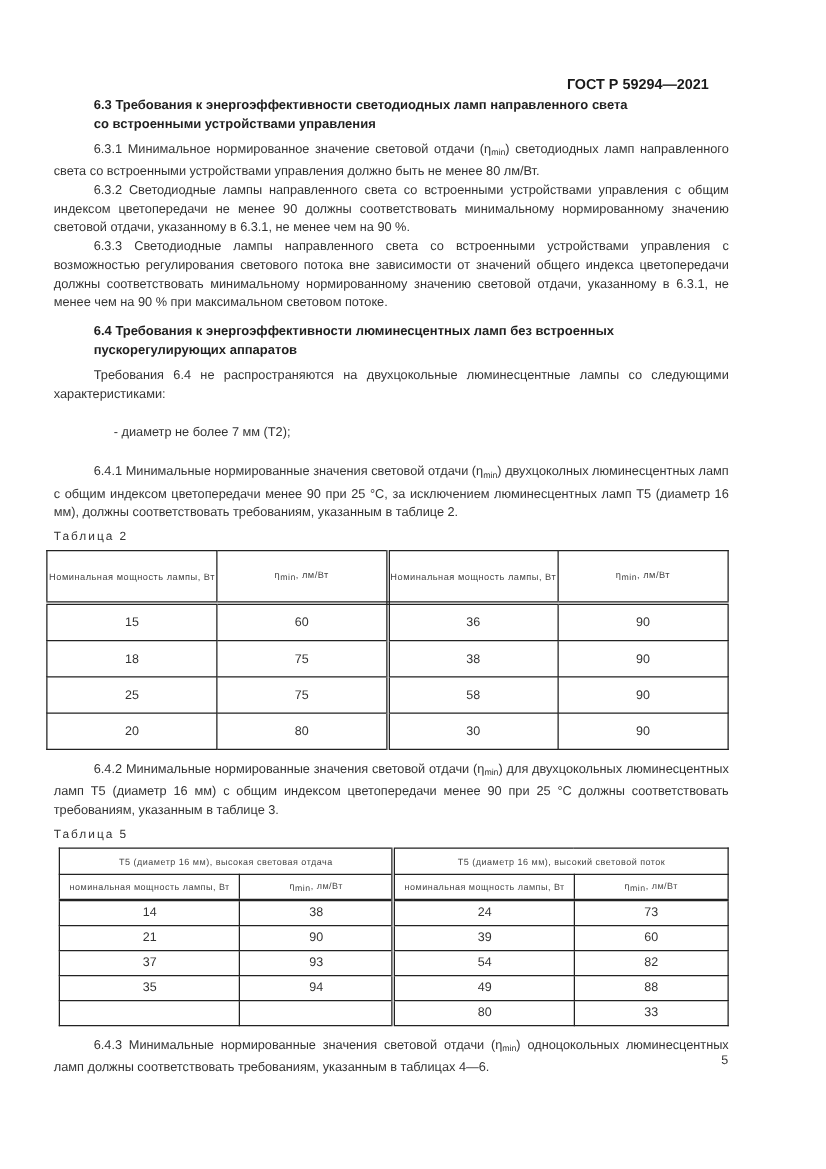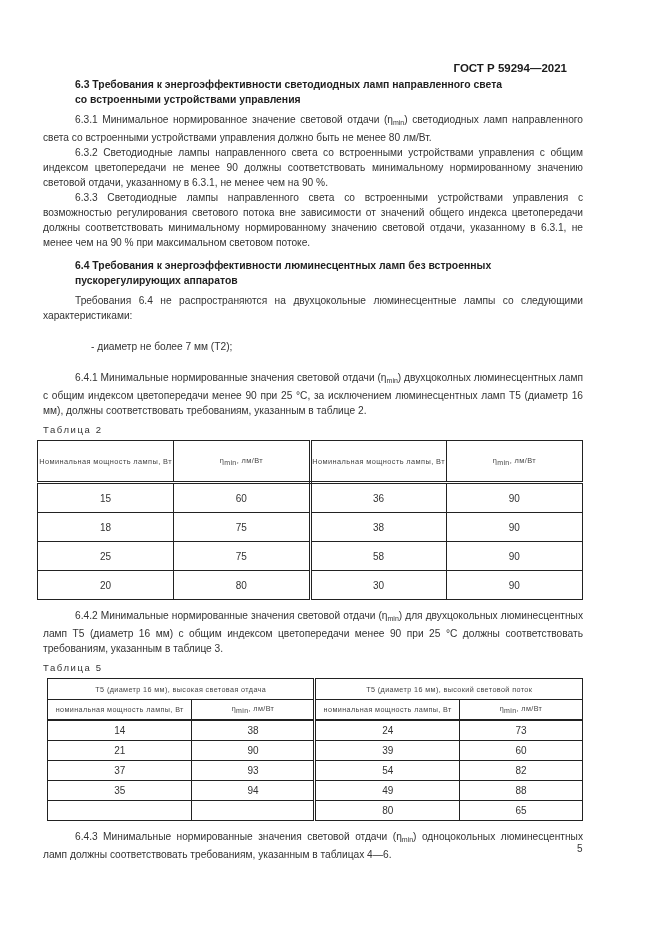--- a/index.html
+++ b/index.html
@@ -149,21 +149,21 @@
       <tr>
         <td>35</td>
         <td class="split">94</td>
         <td>49</td>
         <td>88</td>
       </tr>
       <tr>
         <td></td>
         <td class="split"></td>
         <td>80</td>
-        <td>65</td>
+        <td>33</td>
       </tr>
     </tbody>
   </table>
 
   <div class="gap-m"></div>
   <p class="para"><span>6.4.3 Минимальные нормированные значения световой отдачи (η</span><span class="sub">min</span><span>) одноцокольных люминесцентных ламп должны соответствовать требованиям, указанным в таблицах 4—6.</span></p>
 </div>
 
 <div class="page-number">5</div>
 

